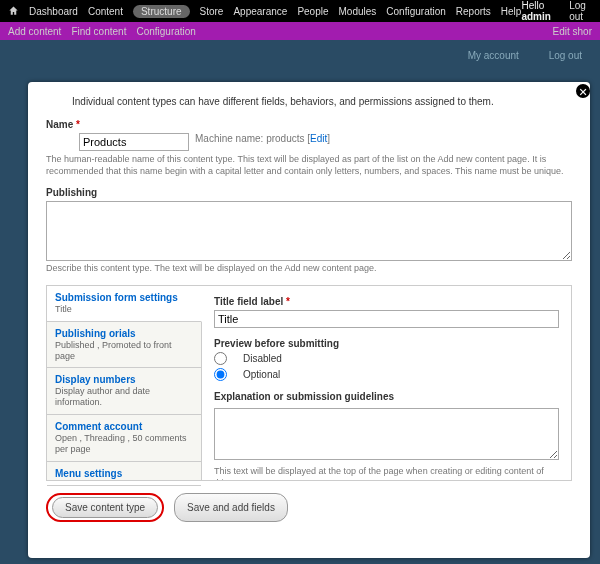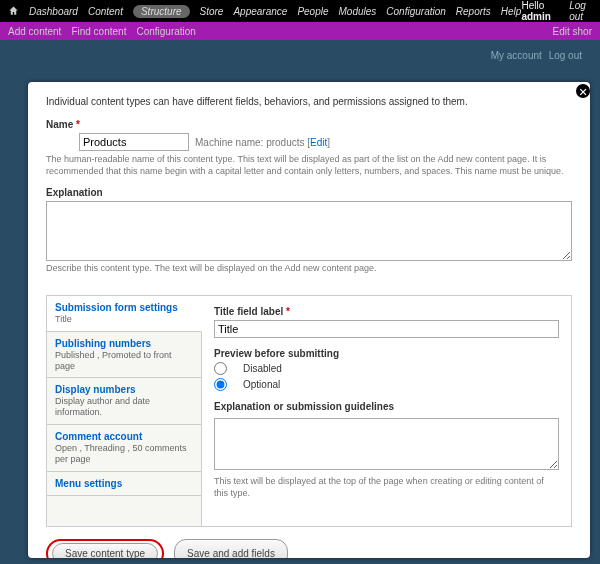--- a/index.html
+++ b/index.html
@@ -1,55 +1,55 @@
 <!DOCTYPE html>
 <html><head>
 <meta charset="utf-8">
 <style>
 * { margin:0; padding:0; box-sizing:border-box; }
 body { font-family:"Lucida Grande",Verdana,sans-serif; font-size:11px; background:#444; width:600px; height:564px; overflow:hidden; color:#333; }
 
 
 .topbar { background:#000; height:22px; display:flex; align-items:center; color:#eee; padding:0 8px; justify-content:space-between; }
 .topbar .left, .topbar .right { display:flex; align-items:center; gap:10px; font-size:10px; }
-.topbar .item { color:#ddd; cursor:pointer;font-style:italic; }
+.topbar .item { color:#ddd; cursor:pointer; }
 .topbar .item.active { background:#666; border-radius:8px; padding:1px 8px; }
 .home-icon { width:11px; height:11px; }
 
 .subbar { background:#a21caf; height:18px; display:flex; align-items:center; justify-content:space-between; padding:0 8px; font-size:10px; color:#ccc; }
 .subbar .left { display:flex; gap:10px; }
 .subbar .item { cursor:pointer; }
 
 .page-bg { position:relative; height:524px; background:#2a4b64; }
 .page-title { color:#fff; font-size:18px; padding:12px 18px; font-weight:normal; }
 .page-title .gear { font-size:11px; opacity:.6; margin-left:4px; }
 .top-links { position:absolute; top:10px; right:18px; font-size:10px; color:#8ab; }
-.top-links span { margin-left:4px; cursor:pointer; }
+.top-links span { margin-left:27px; cursor:pointer; }
 
 
 .overlay { position:absolute; top:42px; left:28px; right:10px; bottom:6px; background:#fff; border-radius:4px; padding:14px 18px 14px 18px; overflow:hidden; box-shadow:0 0 4px rgba(0,0,0,.5); }
 .close-btn { position:absolute; top:0px; right:-2px; width:18px; height:18px; background:#000; color:#fff; border-radius:50%; text-align:center; line-height:16px; font-size:11px; cursor:pointer; border:2px solid #fff; }
 
 .breadcrumb { font-size:10px; color:#06c; margin-bottom:8px; }
 .breadcrumb .sep { color:#555; margin:0 3px; }
 .breadcrumb .crumb { cursor:pointer; }
 
-.intro { font-size:10px; color:#333; margin-bottom:12px; }
+.intro { font-size:10px; color:#333; margin-bottom:12px;margin-left:26px; }
 
 .label { font-size:10px; font-weight:bold; display:block; margin-bottom:3px; }
 .req { color:#c00; }
 .text-input { width:110px; font-size:11px; padding:2px 3px; border:1px solid #aaa; }
-.name-row { display:flex; align-items:center; gap:6px; margin-bottom:3px;padding-left:33px; }
+.name-row { display:flex; align-items:flex-start; gap:6px; margin-bottom:3px;padding-left:33px; }
 .machine { font-size:10px; color:#777; }
 .machine .edit { color:#06c; cursor:pointer; }
 .help { font-size:9px; color:#777; line-height:1.3; margin-bottom:10px; }
 
 .desc-area { width:100%; height:60px; border:1px solid #aaa; resize:vertical; font-size:11px; padding:3px; }
 
-.tabs-panel { display:flex; border:1px solid #ccc; margin-top:20px; height:232px; }
+.tabs-panel { display:flex; border:1px solid #ccc; margin-top:10px; height:196px; }
 .tabs { width:155px; background:#f6f6f2; border-right:1px solid #ccc; }
 .tab { padding:6px 8px; border-bottom:1px solid #ccc; cursor:pointer; }
 .tab.active { background:#fff; border-right:1px solid #fff; margin-right:-1px; }
 .tab .t-title { color:#06c; font-size:10px; font-weight:bold; }
 .tab .t-sub { font-size:9px; color:#666; line-height:1.2; margin-top:1px; }
 
 .pane { flex:1; padding:10px 12px; overflow:auto; }
 .pane .label { font-size:10px; }
 .field-title { width:100%; border:1px solid #aaa; padding:2px 3px; font-size:11px; margin-bottom:10px; }
 .radio-row { font-size:10px; margin:3px 0; display:flex; align-items:center; gap:16px; }
@@ -110,32 +110,32 @@
     <label class="label"><span>Name</span> <span class="req">*</span></label>
     <div class="name-row">
       <input class="text-input" value="Products" style="">
       <span class="machine">
         <span>Machine name: </span><span>products</span>
         [<span class="edit">Edit</span>]
       </span>
     </div>
     <div class="help">The human-readable name of this content type. This text will be displayed as part of the list on the Add new content page. It is recommended that this name begin with a capital letter and contain only letters, numbers, and spaces. This name must be unique.</div>
 
-    <label class="label">Explanation</label>
+    <label class="label">Publishing</label>
     <textarea class="desc-area" style=""></textarea>
     <div class="help">Describe this content type. The text will be displayed on the Add new content page.</div>
 
     <div class="tabs-panel">
       <div class="tabs">
         <div class="tab active">
           <div class="t-title">Submission form settings</div>
           <div class="t-sub">Title</div>
         </div>
         <div class="tab">
-          <div class="t-title">Publishing numbers</div>
+          <div class="t-title">Publishing orials</div>
           <div class="t-sub">Published , Promoted to front page</div>
         </div>
         <div class="tab">
           <div class="t-title">Display numbers</div>
           <div class="t-sub">Display author and date information.</div>
         </div>
         <div class="tab">
           <div class="t-title">Comment account</div>
           <div class="t-sub">Open , Threading , 50 comments per page</div>
         </div>

